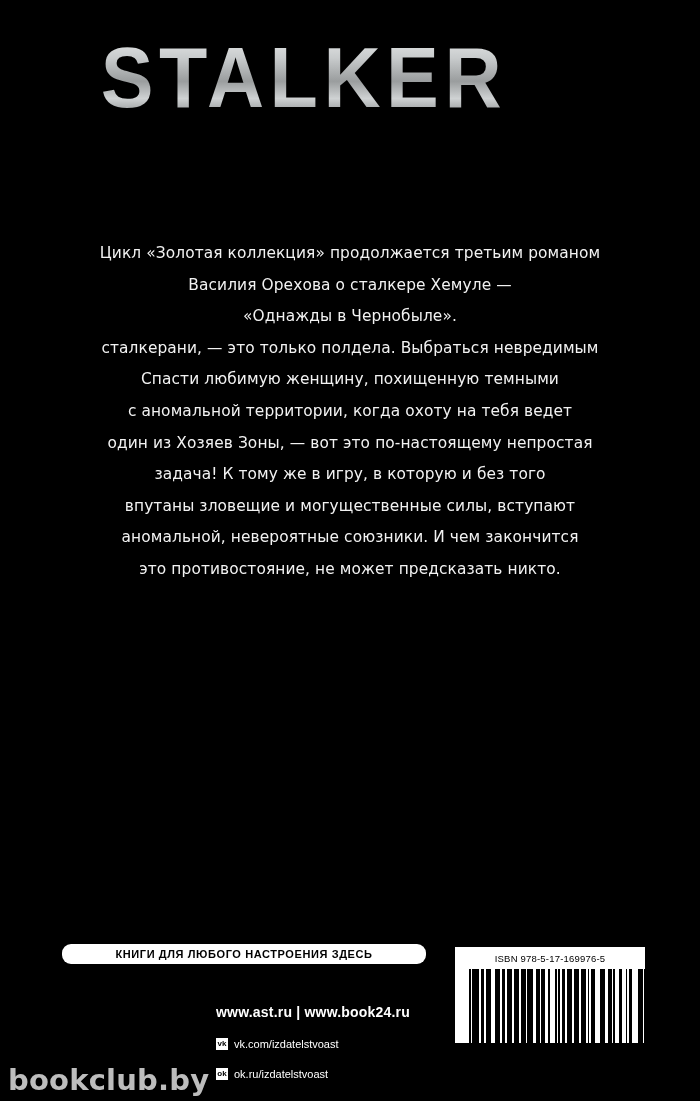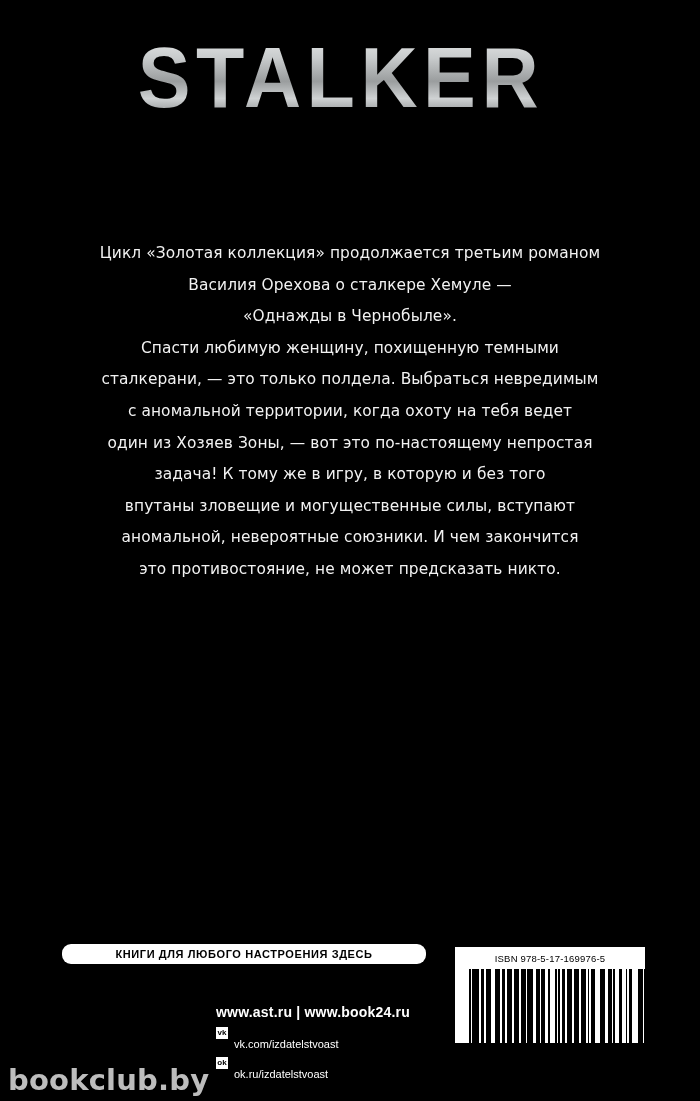--- a/index.html
+++ b/index.html
@@ -22,21 +22,20 @@
     background: #000000;
   }
 
   
   .title-wrap {
     position: absolute;
     top: 34px;
     left: 0;
     width: 608px;
     text-align: center;
-    margin-left: 37px;
   }
   .series-title {
     display: inline-block;
     font-family: "Liberation Sans", sans-serif;
     font-weight: bold;
     font-size: 86px;
     line-height: 1;
     letter-spacing: 6px;
     color: #b9bcbd;
     background: linear-gradient(180deg, #e8eaea 0%, #c8cbcc 28%, #9a9d9e 55%, #cfd2d3 75%, #7e8182 100%);
@@ -160,21 +159,21 @@
   .site-line {
     font-family: "Liberation Sans", sans-serif;
     font-weight: bold;
     font-size: 14px;
     color: #ffffff;
     letter-spacing: 0.2px;
     white-space: nowrap;
   }
   .social-row {
     display: flex;
-    align-items: flex-start;
+    align-items: flex-end;
     gap: 6px;
     margin-top: 7px;
   }
   .social-badge {
     width: 12px;
     height: 12px;
     background: #ffffff;
     color: #000000;
     font-family: "Liberation Sans", sans-serif;
     font-weight: bold;
@@ -258,22 +257,22 @@
 <div id="book-back-cover">
 
   <div class="title-wrap">
     <div class="series-title">STALKER</div>
   </div>
 
   <div class="blurb">
     <p>Цикл «Золотая коллекция» продолжается третьим романом</p>
     <p>Василия Орехова о сталкере Хемуле —</p>
     <p>«Однажды в Чернобыле».</p>
+    <p>сталкерани, — это только полдела. Выбраться невредимым</p>
     <p>Спасти любимую женщину, похищенную темными</p>
-    <p>сталкерани, — это только полдела. Выбраться невредимым</p>
     <p>с аномальной территории, когда охоту на тебя ведет</p>
     <p>один из Хозяев Зоны, — вот это по-настоящему непростая</p>
     <p>задача! К тому же в игру, в которую и без того</p>
     <p>впутаны зловещие и могущественные силы, вступают</p>
     <p>аномальной, невероятные союзники. И чем закончится</p>
     <p>это противостояние, не может предсказать никто.</p>
   </div>
 
   <div class="bottom-area">
 

